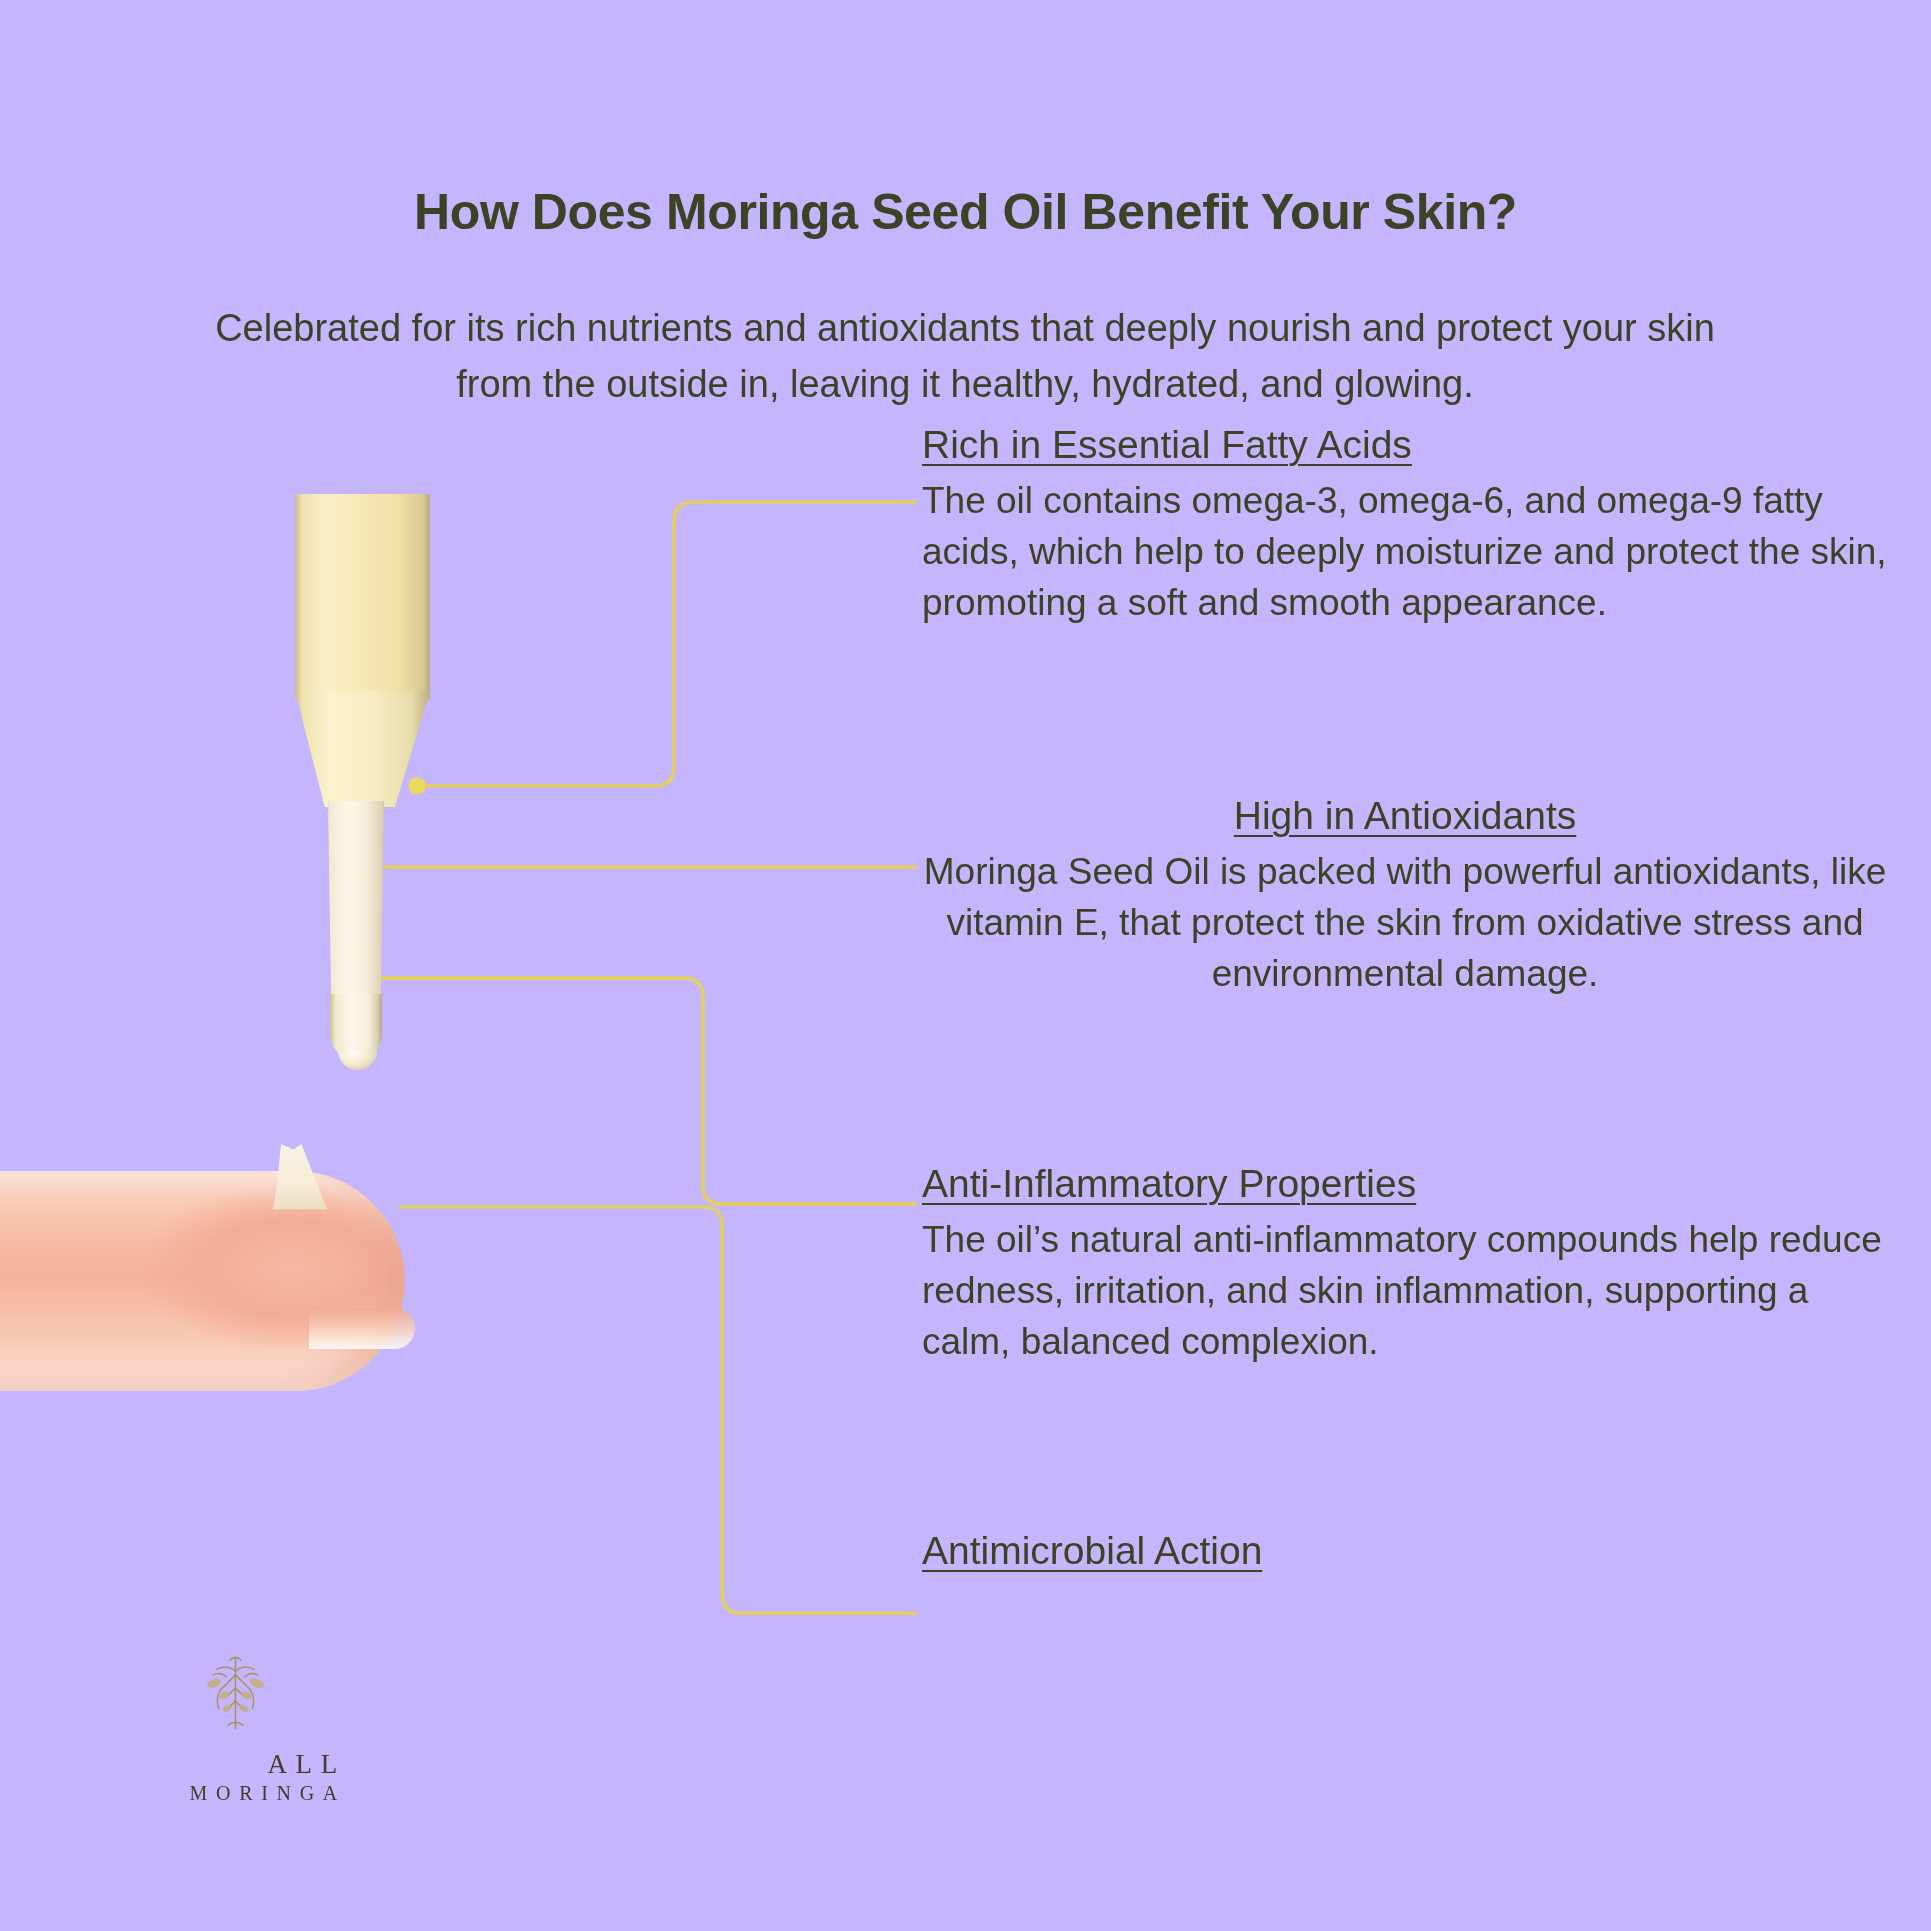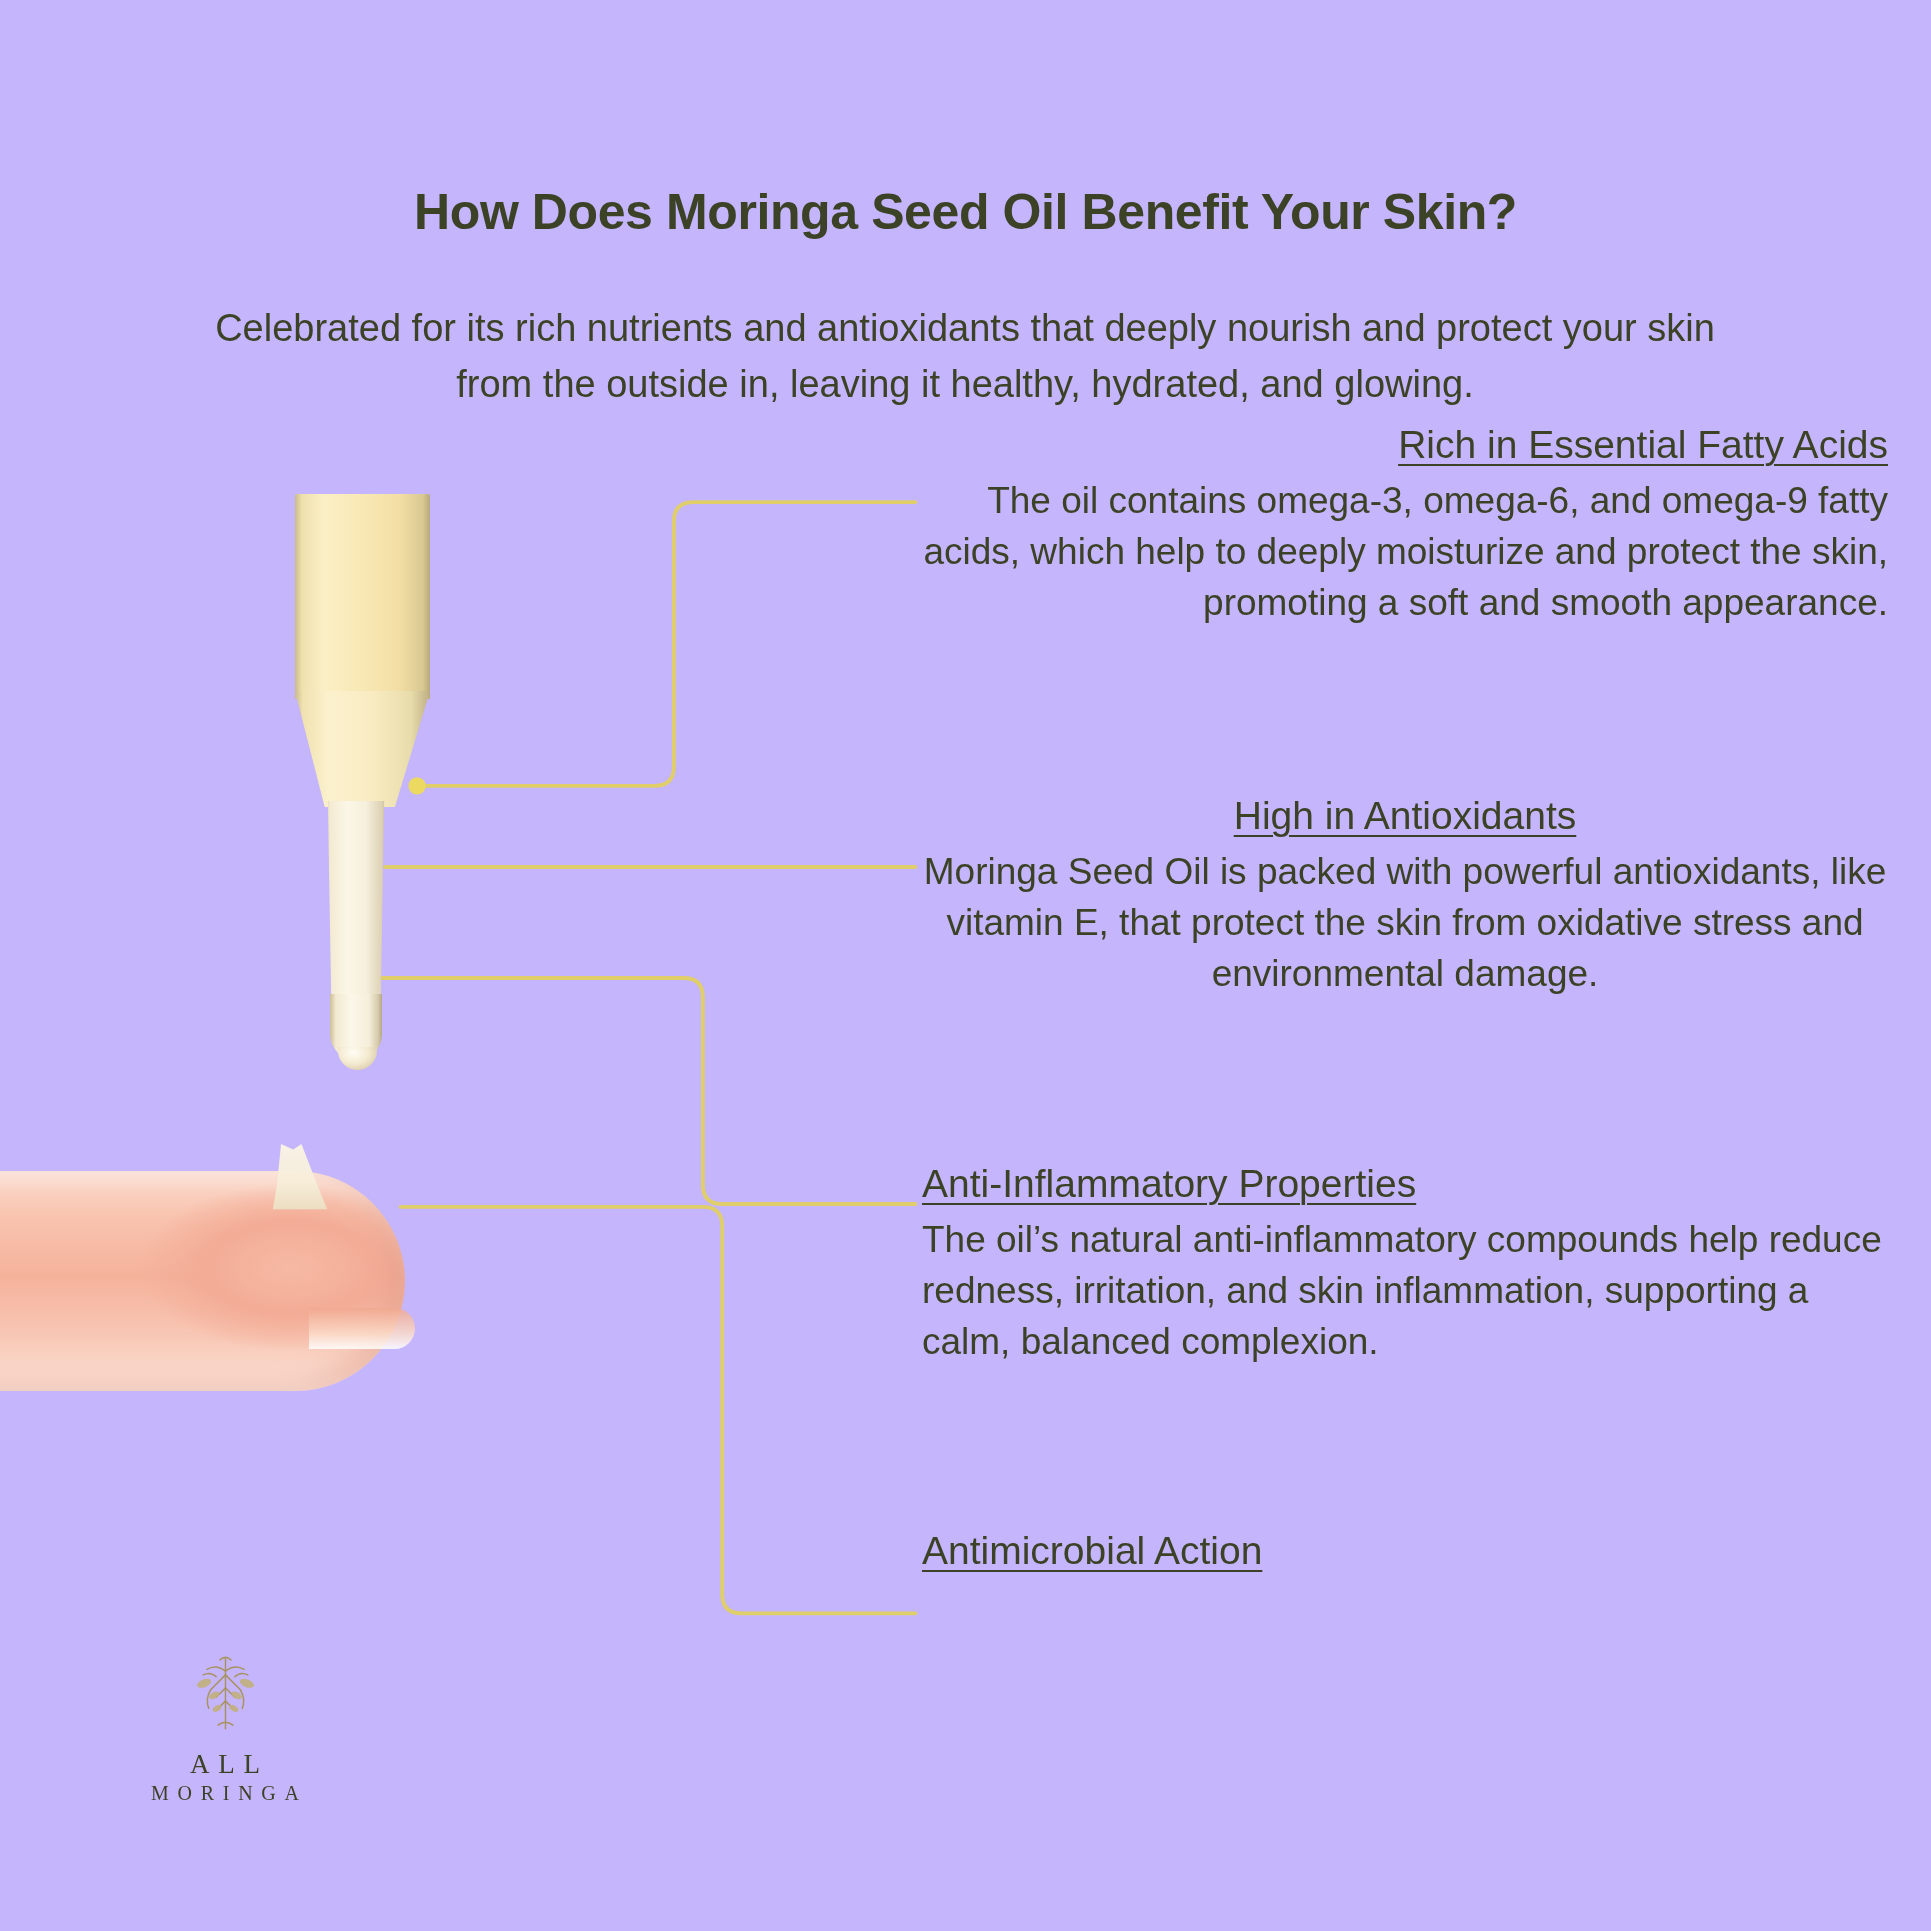--- a/index.html
+++ b/index.html
@@ -200,24 +200,24 @@
     font-size: 37px;
     font-weight: 400;
     color: #3c4226;
     line-height: 1.38;
     margin: 0;
   }
 
   
   #logo {
     position: absolute;
-    left: 114px;
+    left: 124px;
     top: 1647px;
     width: 222px;
-    text-align: center;
+    text-align: right;
   }
   #logo-mark {
     width: 93px;
     height: 93px;
     margin: 0 auto 7.7px auto;
     display: block;
   }
   #logo-line1 {
     font-family: "Liberation Serif", serif;
     font-size: 27px;
@@ -271,21 +271,21 @@
 
     <path d="M 399 898 L 948 898" fill="none" stroke="#e0ce6b" stroke-width="4" stroke-linecap="round"></path>
 
     <path d="M 396 1013 L 708 1013 Q 728 1013 728 1033 L 728 1227 Q 728 1247 748 1247 L 948 1247" fill="none" stroke="#e0ce6b" stroke-width="4" stroke-linecap="round"></path>
 
     <path d="M 415 1250 L 728 1250 Q 748 1250 748 1270 L 748 1651 Q 748 1671 768 1671 L 948 1671" fill="none" stroke="#e0ce6b" stroke-width="4" stroke-linecap="round"></path>
   </svg>
 
   <div id="benefits">
 
-    <div class="benefit" style="top:0px;text-align:right;">
+    <div class="benefit" style="top:0px;">
       <div class="benefit-title">Rich in Essential Fatty Acids</div>
       <div class="benefit-body">The oil contains omega-3, omega-6, and omega-9 fatty acids, which help to deeply moisturize and protect the skin, promoting a soft and smooth appearance.</div>
     </div>
 
     <div class="benefit" style="top:371px;text-align:center;">
       <div class="benefit-title">High in Antioxidants</div>
       <div class="benefit-body">Moringa Seed Oil is packed with powerful antioxidants, like vitamin E, that protect the skin from oxidative stress and environmental damage.</div>
     </div>
 
     <div class="benefit" style="top:739px;">

